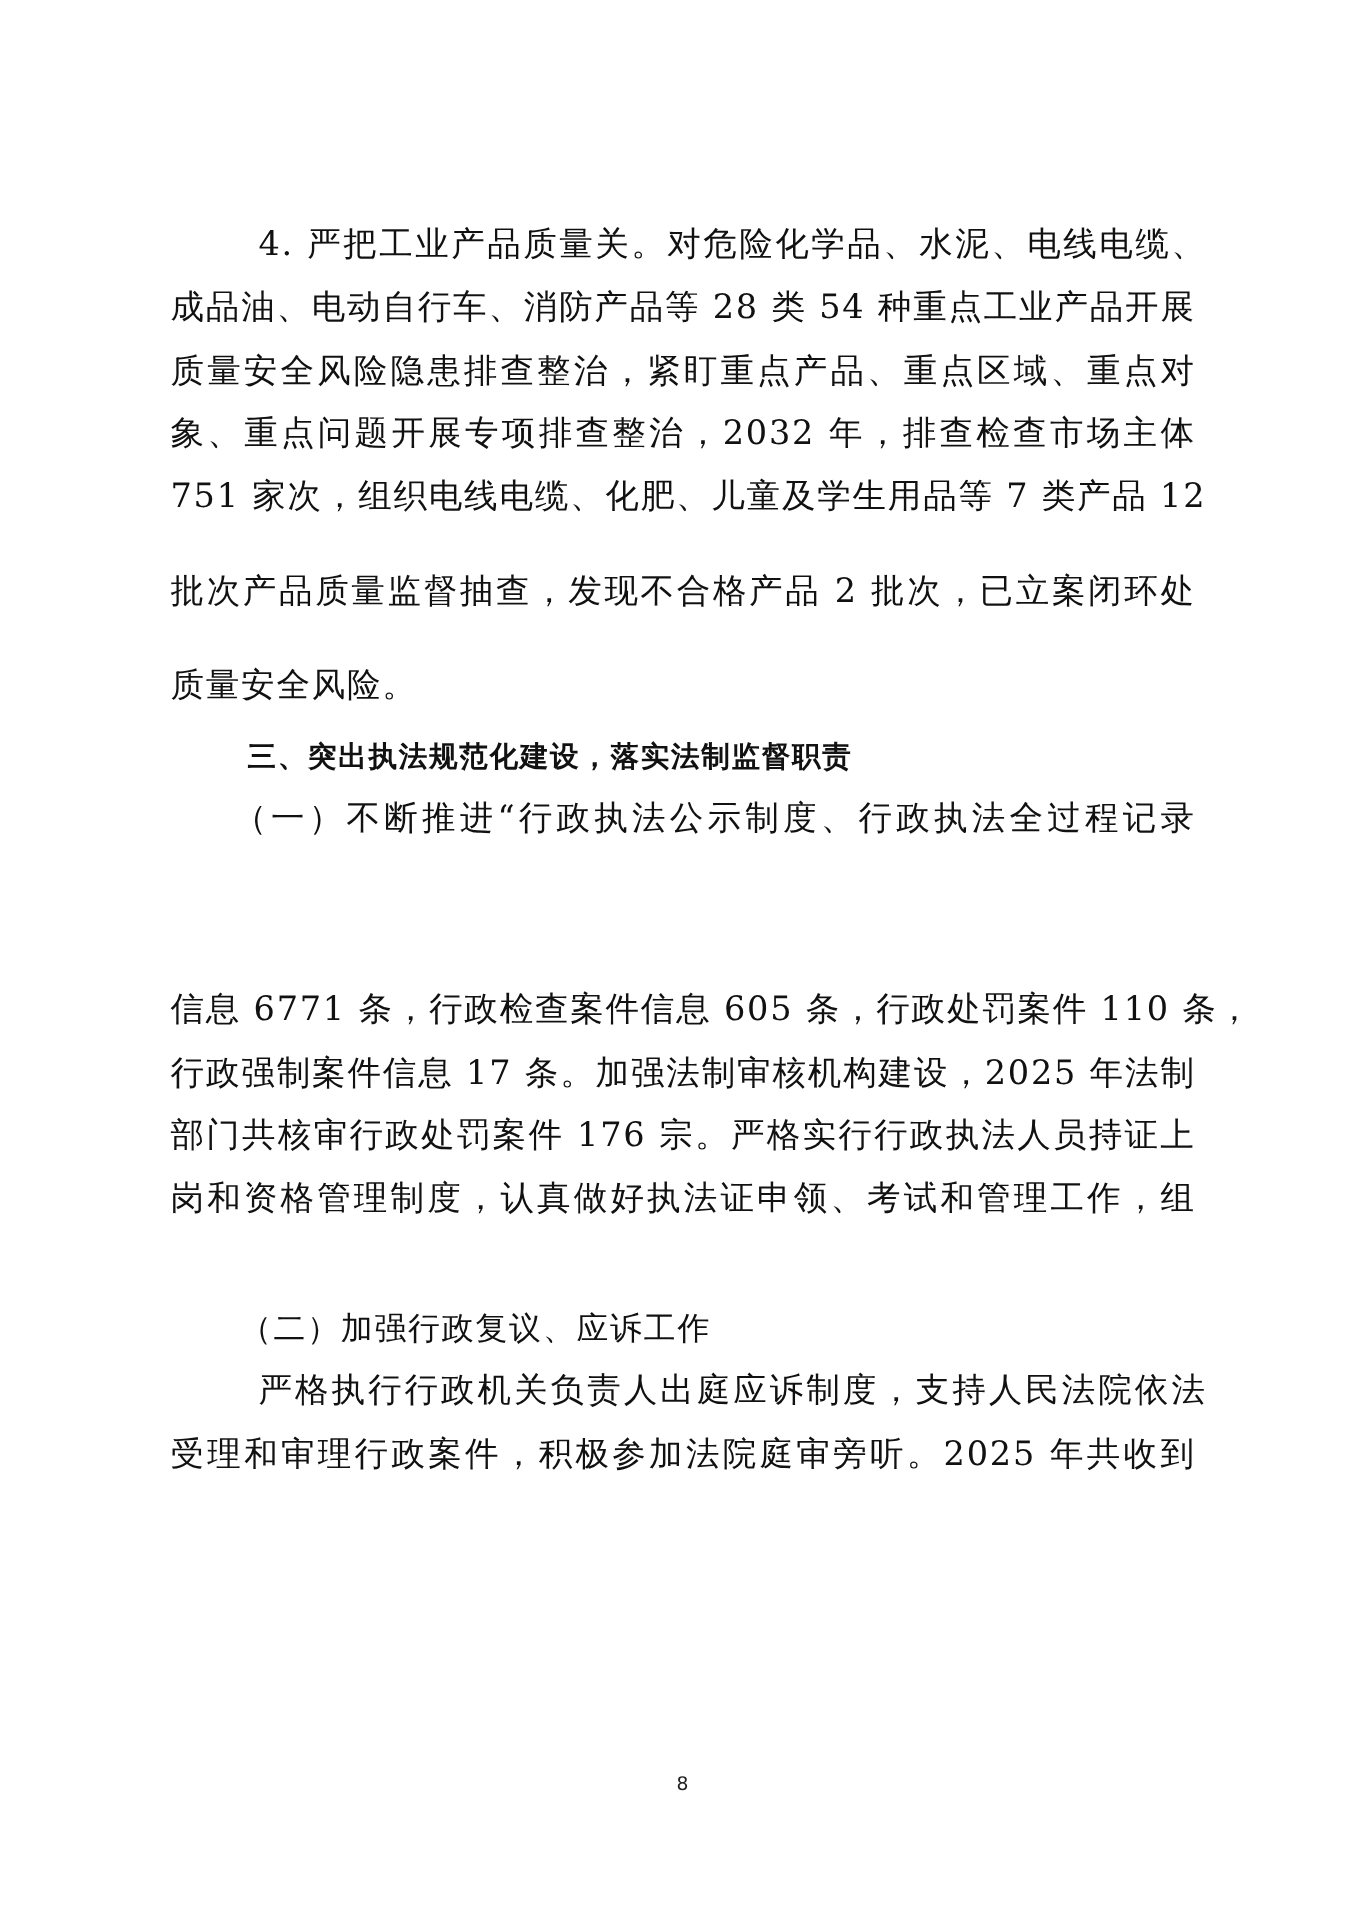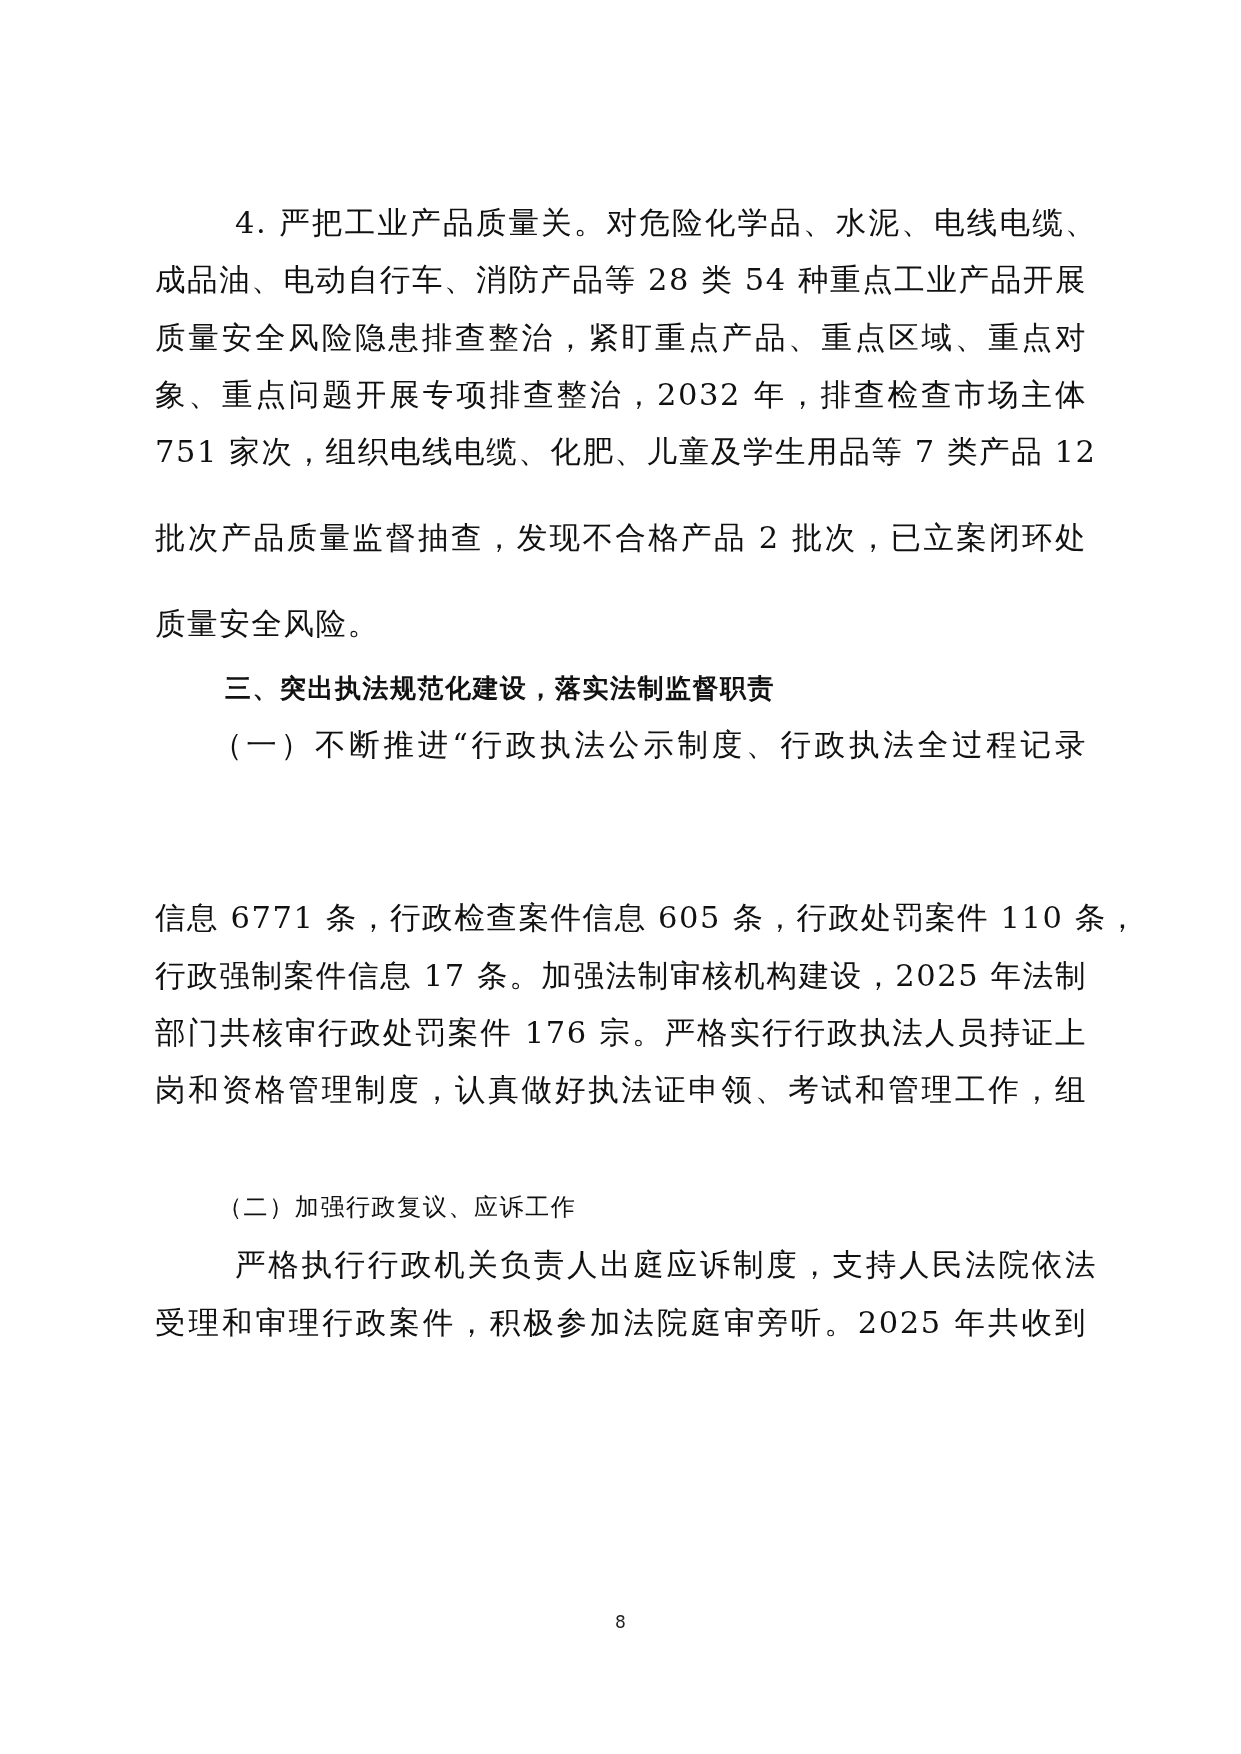--- a/index.html
+++ b/index.html
@@ -46,21 +46,21 @@
       font-family: "DejaVu Sans", "Liberation Sans", sans-serif;
       font-weight: bold;
       font-size: 26px;
       line-height: 40px;
       letter-spacing: 1.5px;
       white-space: nowrap;
     }
     .subheading {
       position: absolute;
       left: 218px;
-      font-size: 24px;
+      font-size: 29px;
       line-height: 40px;
       letter-spacing: 1.6px;
       white-space: nowrap;
       text-align: right;
     }
     .page-number {
       position: absolute;
       left: 0;
       width: 1241px;
       top: 1612px;

